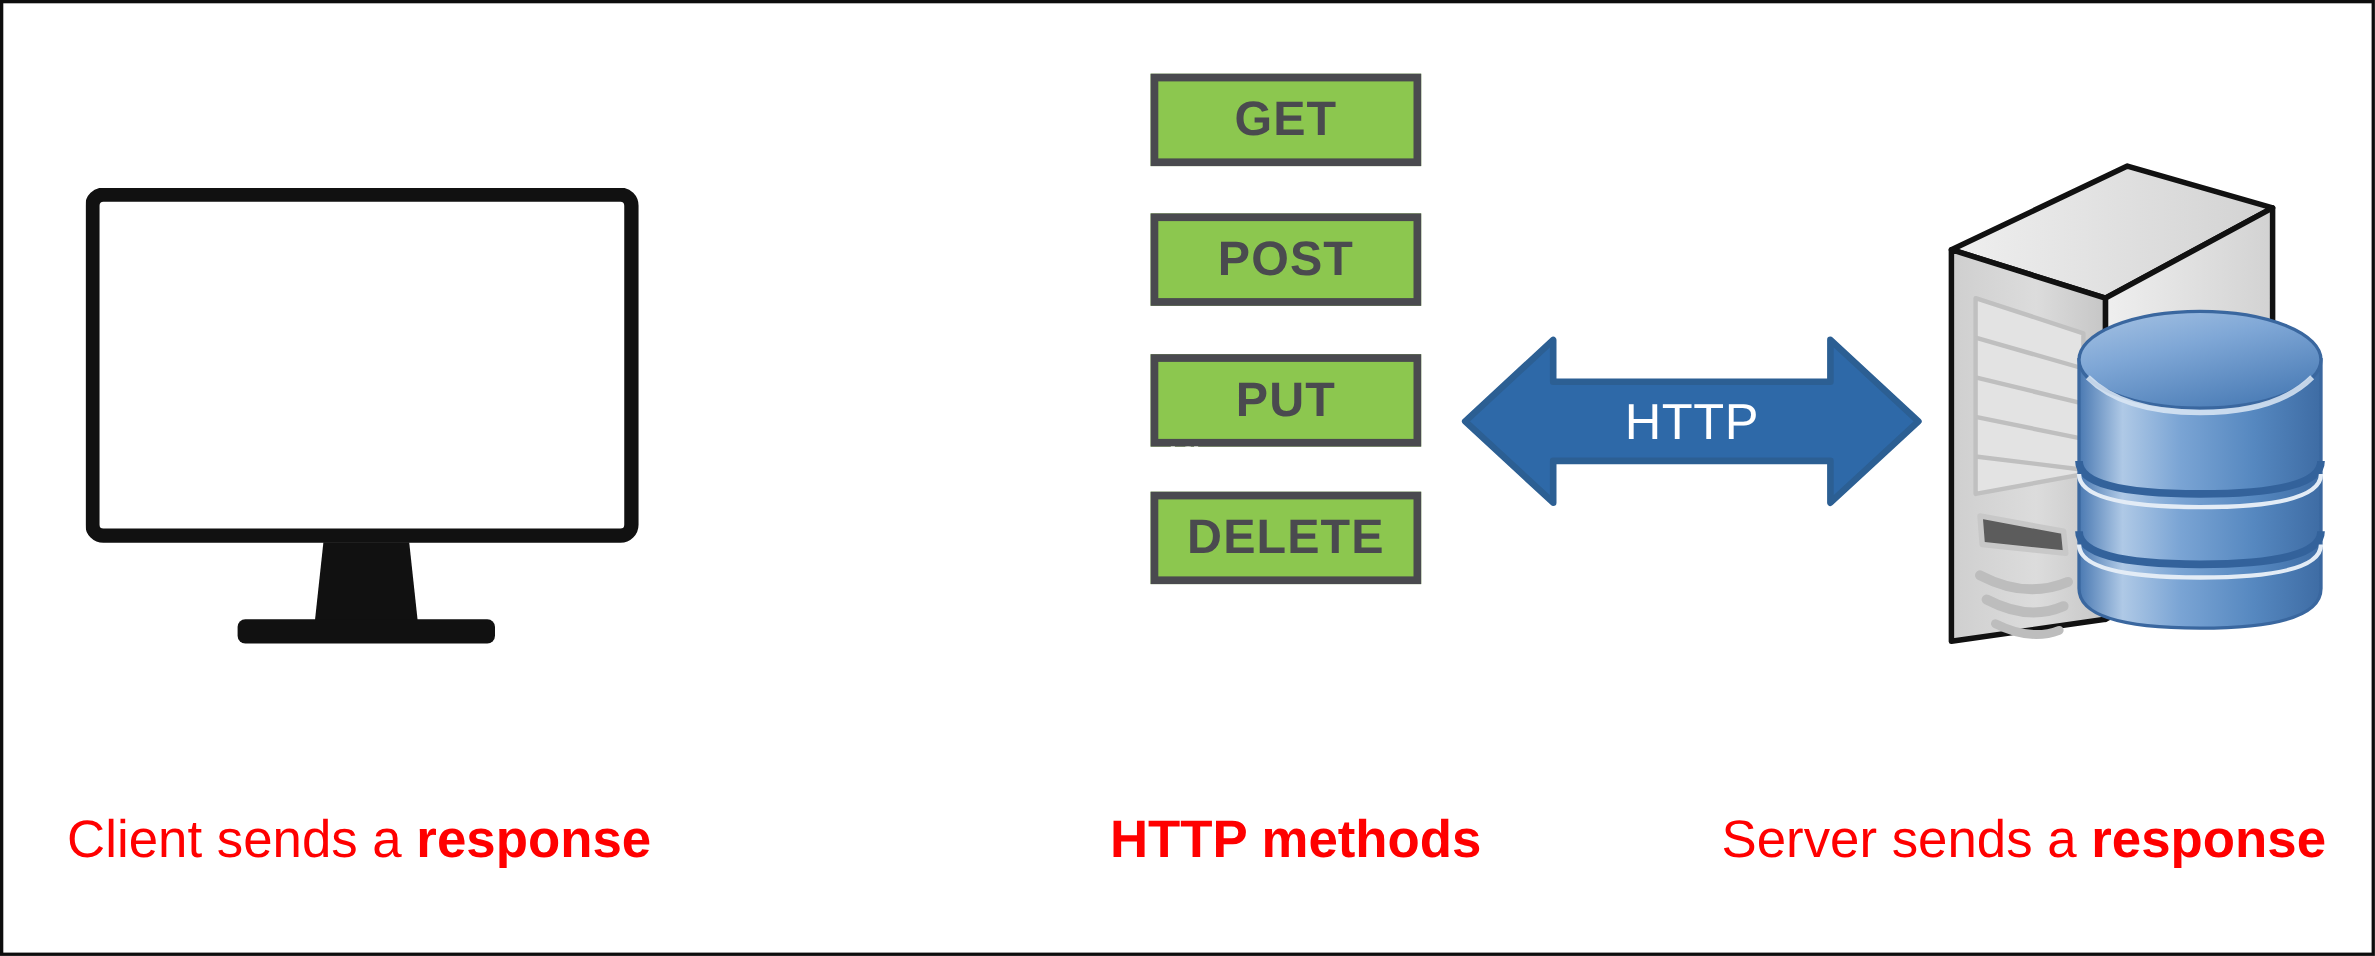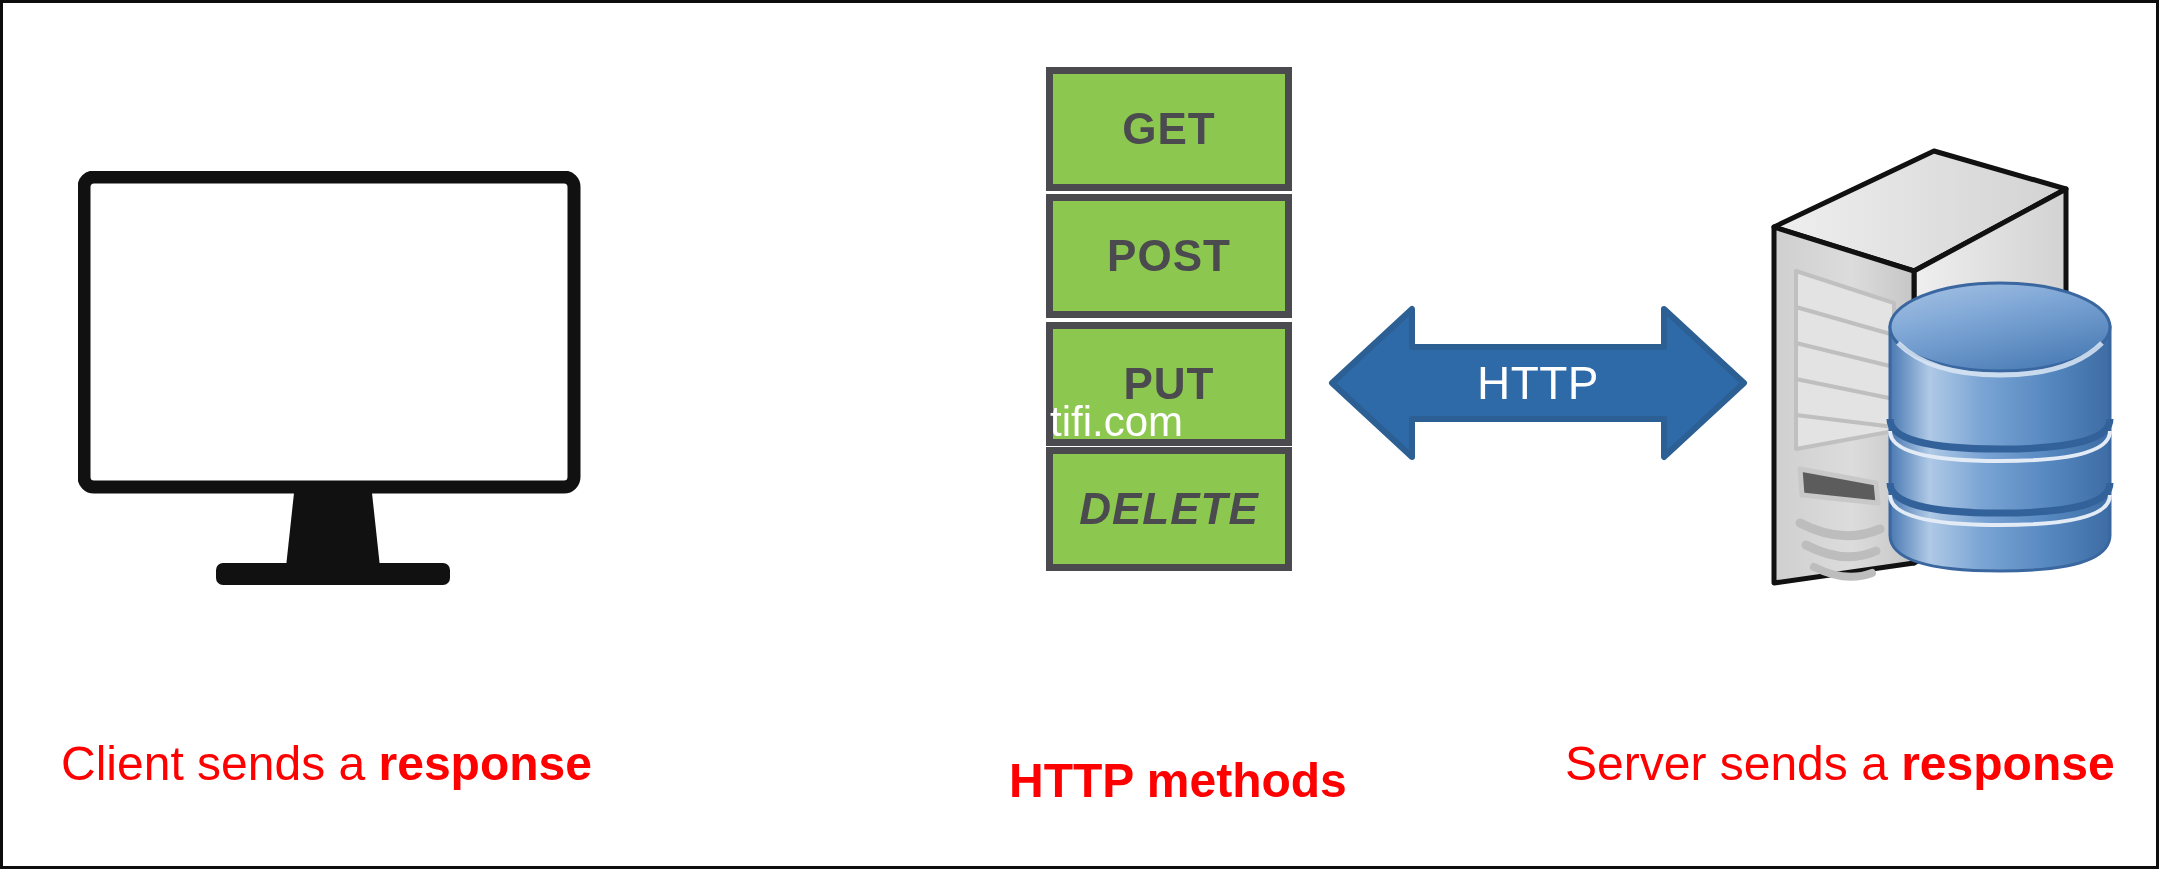--- a/index.html
+++ b/index.html
@@ -65,39 +65,39 @@
     position: absolute;
     left: 1043px;
     top: 64px;
     width: 246px;
     height: 484px;
   }
   .method-box {
     position: absolute;
     left: 0;
     width: 246px;
-    height: 124px;
+    height: 84px;
     background: #8CC74F;
     border: 7px solid #4A4A4F;
     box-sizing: border-box;
     display: flex;
     align-items: center;
     justify-content: center;
   }
   .method-box .method-label {
     color: #4A4A4F;
     font-size: 44px;
     font-weight: bold;
     font-family: "Liberation Sans", sans-serif;
     letter-spacing: 1px;
   }
   #method-0 { top: 0px; }
   #method-1 { top: 127px; }
   #method-2 { top: 255px; }
-  #method-3 { top: 380px; font-style: italic; }
+  #method-3 { top: 380px; }
 
   
   #watermark {
     position: absolute;
     left: 1047px;
     top: 399px;
     width: 238px;
     height: 44px;
     overflow: hidden;
     pointer-events: none;
@@ -124,21 +124,21 @@
   
   .caption {
     position: absolute;
     color: #FF0000;
     font-size: 48px;
     font-family: "Liberation Sans", sans-serif;
     white-space: nowrap;
   }
   .caption b { font-weight: bold; }
   #caption-client { left: 58px;  top: 733px; }
-  #caption-methods{ left: 1006px; top: 733px; font-weight: bold; margin-top: 17px; }
+  #caption-methods{ left: 1006px; top: 733px; font-weight: bold; }
   #caption-server { left: 1562px; top: 733px; text-align: right; }
 </style>
 </head>
 <body>
 
 <div id="stage">
 
   <div id="client-monitor">
     <svg viewBox="0 0 510 420" width="510" height="420" xmlns="http://www.w3.org/2000/svg">
 

